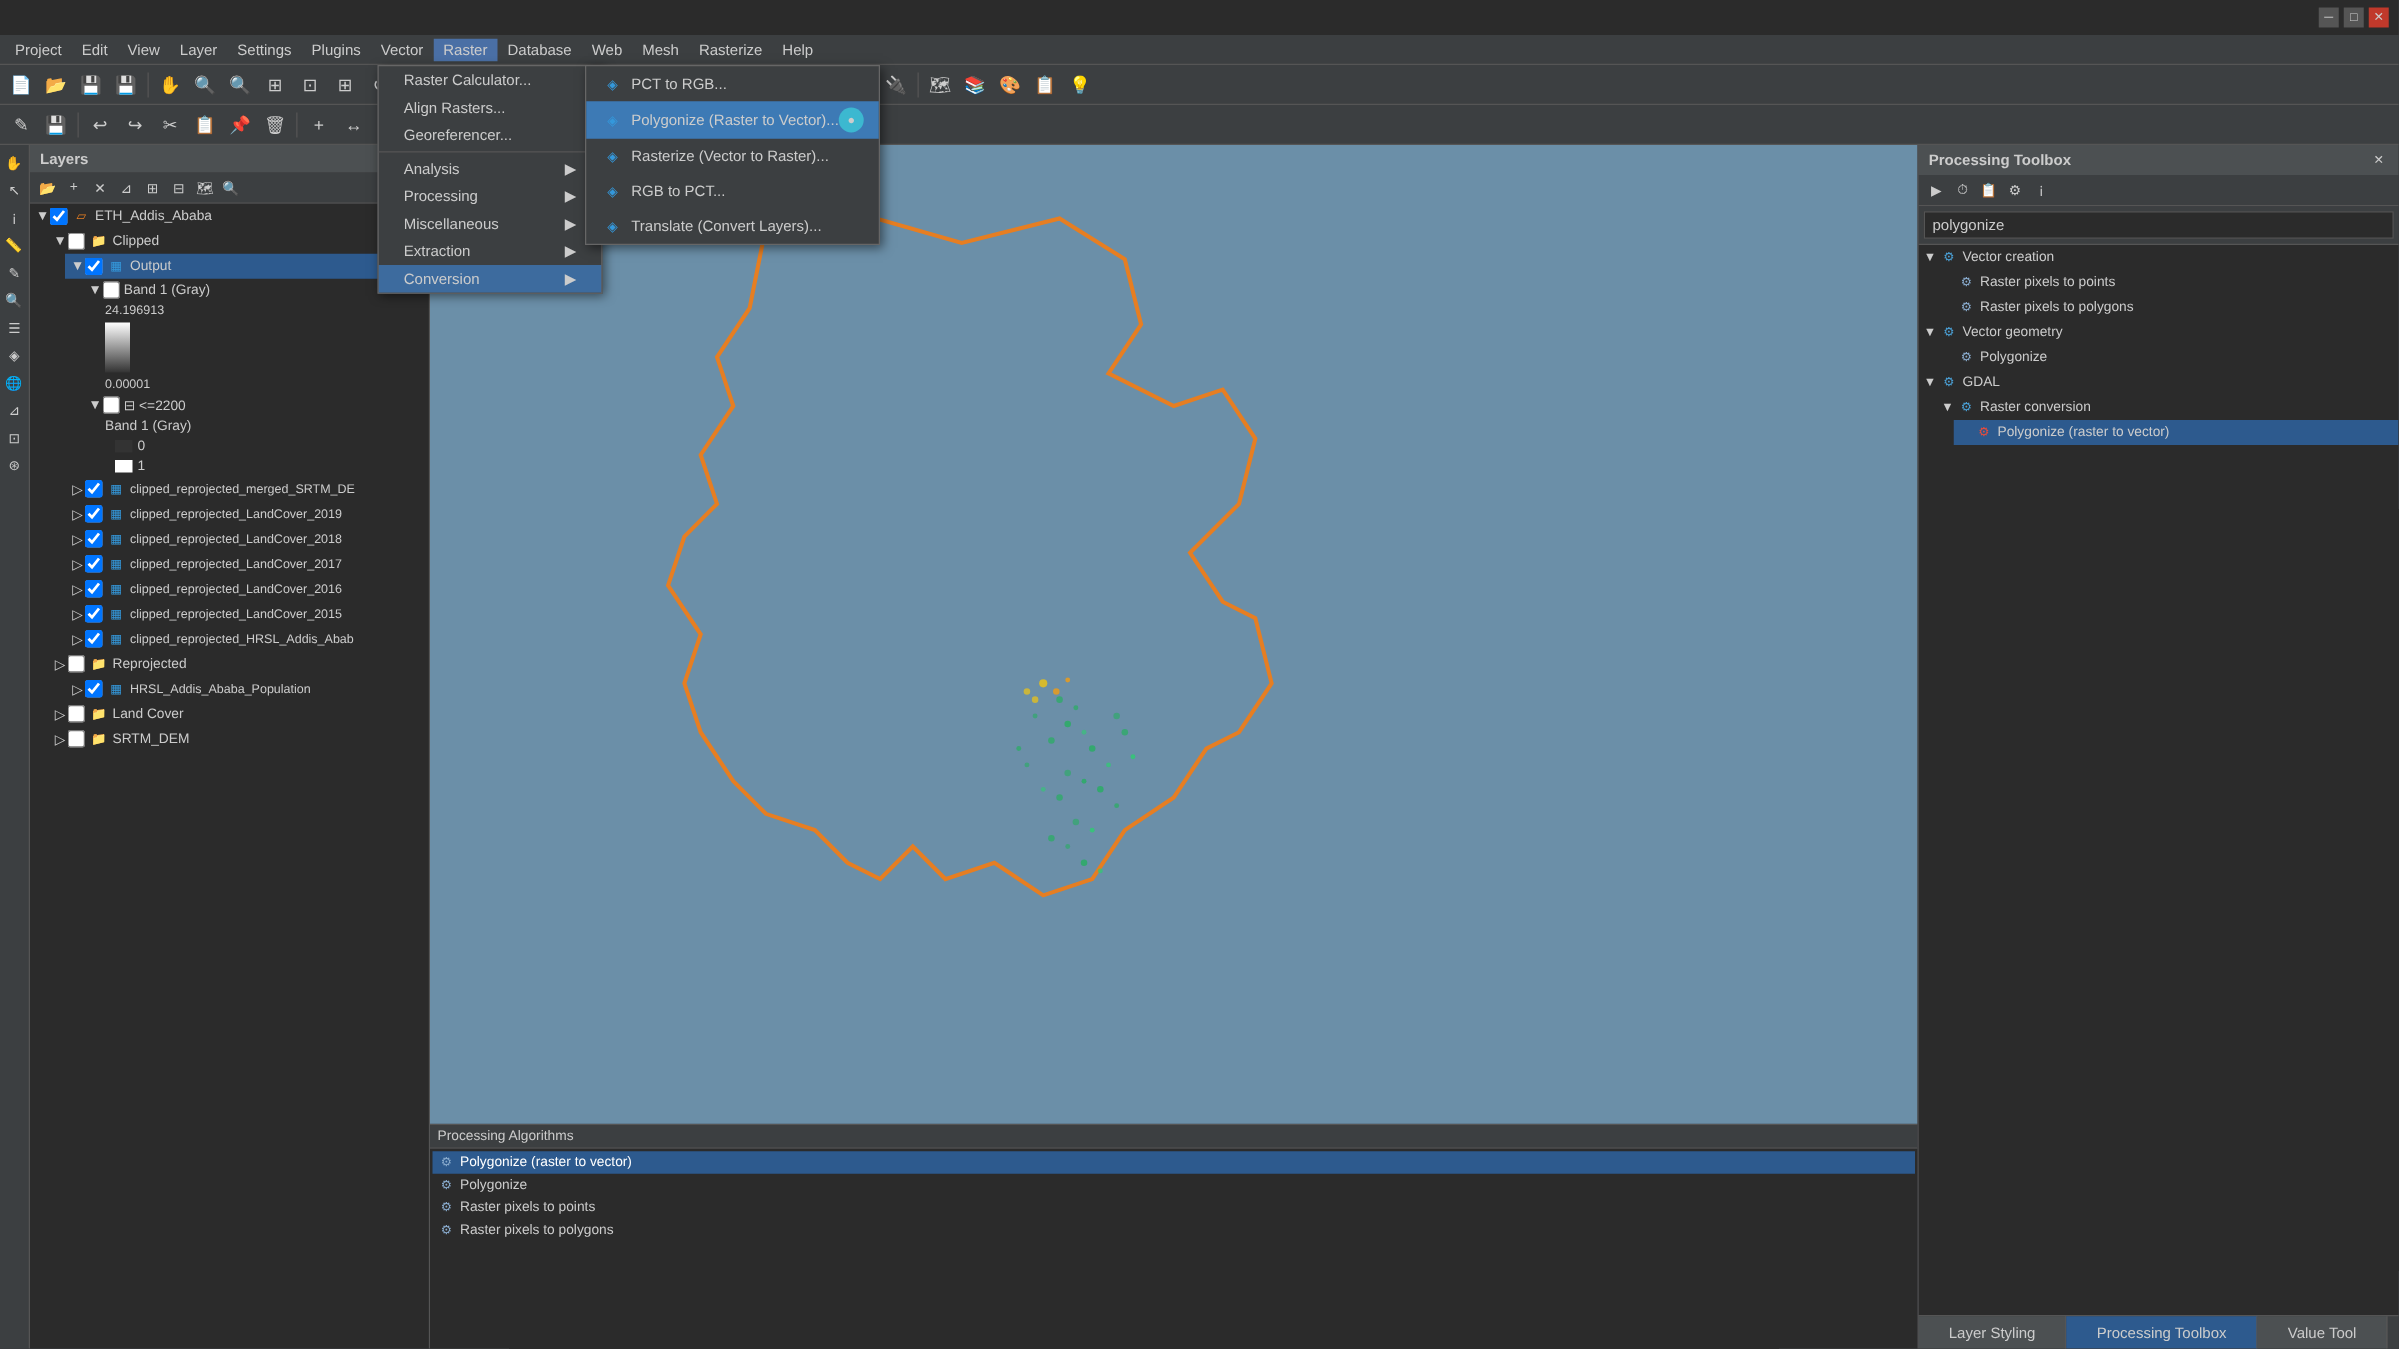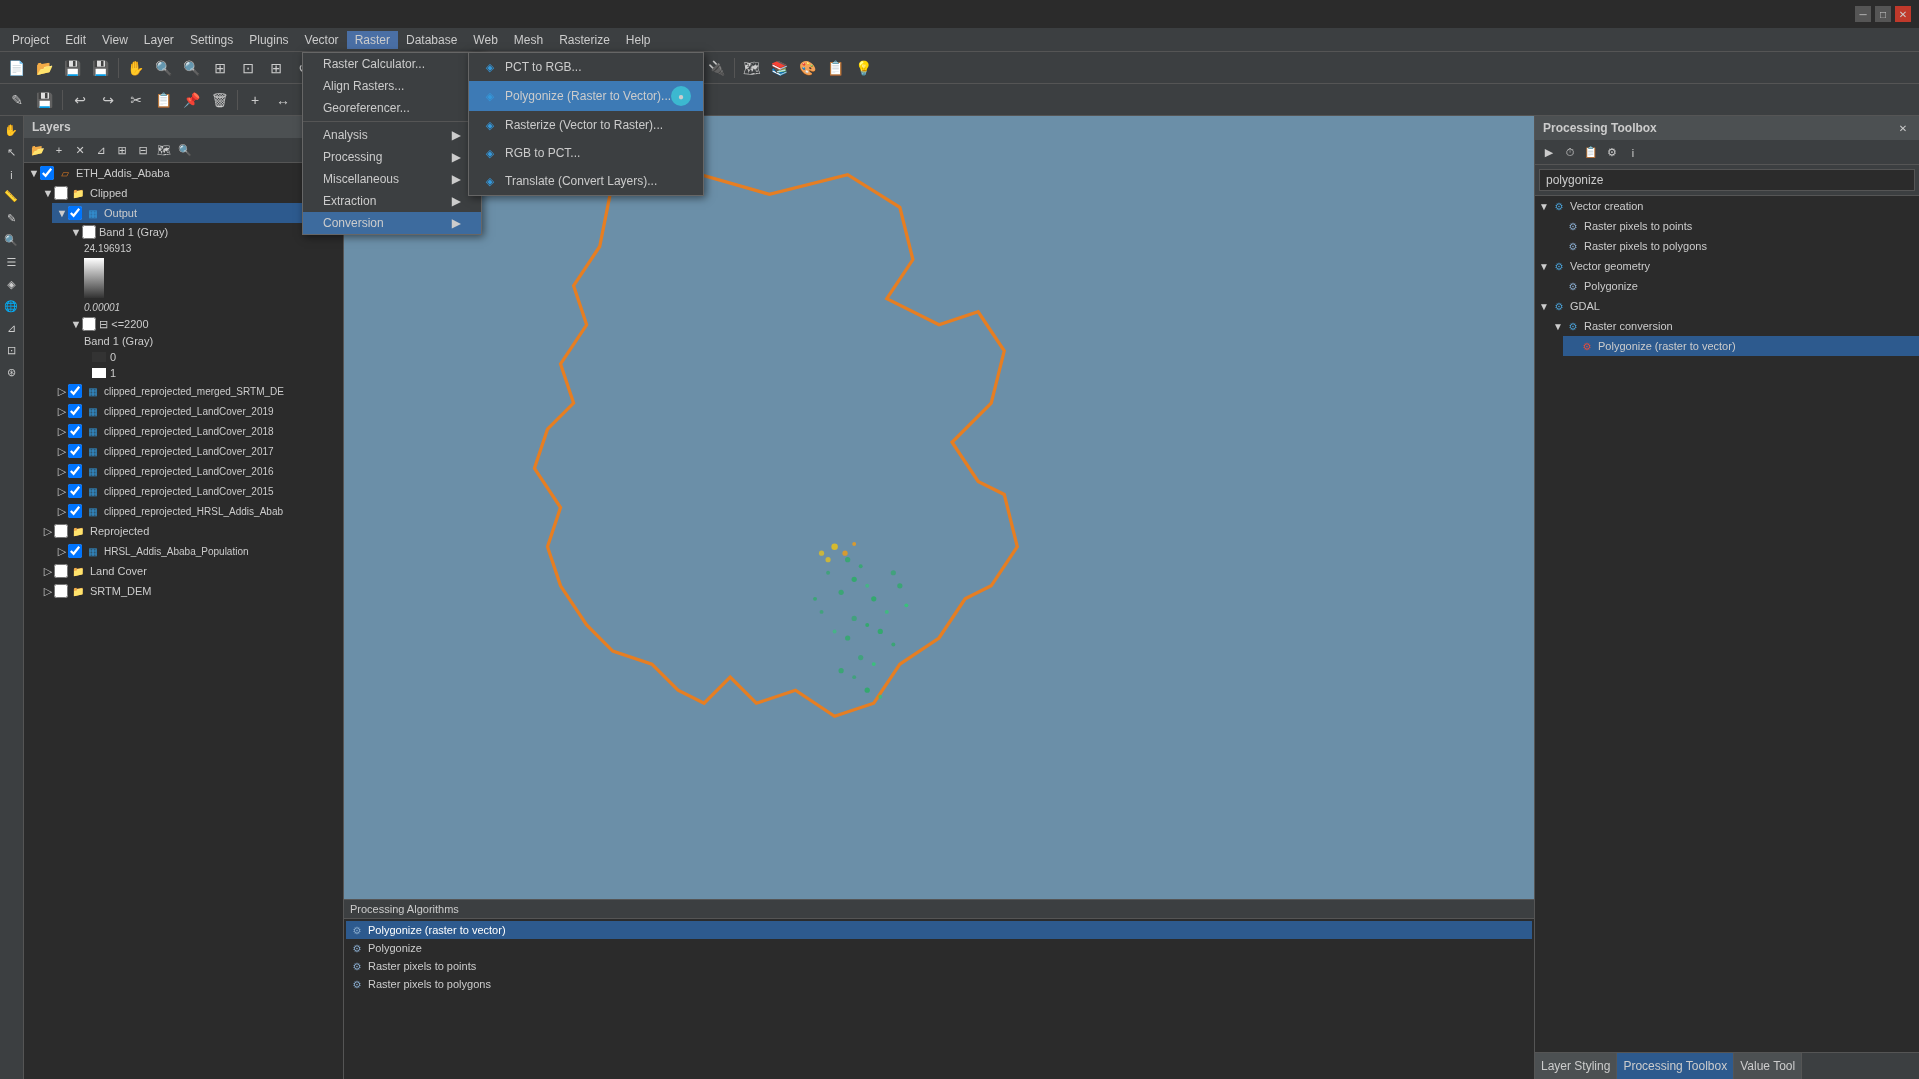--- a/index.html
+++ b/index.html
@@ -64,21 +64,21 @@
     .conversion-item { padding: 5px 12px; cursor: pointer; color: #cccccc; font-size: 12px; display: flex; align-items: center; white-space: nowrap; }
     .conversion-item.highlighted { background: #3d7ab5; }
     .conversion-item .c-icon { width: 18px; height: 18px; margin-right: 6px; flex-shrink: 0; display: flex; align-items: center; justify-content: center; font-size: 11px; }
     
     
     #bottom-area { height: 180px; background: #3c3f41; border-top: 1px solid #555; display: flex; flex-direction: column; }
     #bottom-content { flex: 1; overflow-y: auto; background: #2b2b2b; padding: 4px; font-size: 11px; }
     .algo-item { padding: 2px 4px; cursor: pointer; color: #cccccc; display: flex; align-items: center; }
     .algo-item.selected { background: #2d5a8e; color: white; }
     .algo-icon { width: 14px; height: 14px; margin-right: 4px; flex-shrink: 0; display: flex; align-items: center; justify-content: center; font-size: 10px; color: #88aacc; }
-    .proc-tab { padding: 6px 6px; cursor: pointer; font-size: 12px; color: #cccccc; background: #4c5052; border-right: 1px solid #555; }
+    .proc-tab { padding: 6px 24px; cursor: pointer; font-size: 12px; color: #cccccc; background: #4c5052; border-right: 1px solid #555; }
     .proc-tab.active { background: #2d5a8e; }
     
     
     #map-svg { width: 100%; height: 100%; }
     
     
     #left-tools { width: 24px; min-width: 24px; background: #3c3f41; border-right: 1px solid #555; display: flex; flex-direction: column; align-items: center; padding: 4px 2px; gap: 2px; }
     .side-tool-btn { width: 20px; height: 20px; background: transparent; border: 1px solid transparent; cursor: pointer; display: flex; align-items: center; justify-content: center; color: #cccccc; font-size: 11px; border-radius: 2px; }
     
     .raster-submenu-highlight { background: #3d6b9e; }
@@ -232,21 +232,21 @@
 
         <div class="layer-item indent4">
           <span style="font-size:10px;">24.196913</span>
         </div>
 
         <div class="layer-item indent4">
           <div style="width:20px; height:40px; background: linear-gradient(to bottom, #ffffff, #333333); margin-right:4px;"></div>
         </div>
 
         <div class="layer-item indent4">
-          <span style="font-size:10px;font-style:italic;">0.00001</span>
+          <span style="font-size:10px;">0.00001</span>
         </div>
 
         <div class="layer-item indent3">
           <span class="layer-expand">▼</span>
           <input type="checkbox" class="layer-checkbox" style="">
           <span>⊟ &lt;=2200</span>
         </div>
 
         <div class="layer-item indent4">
           <span>Band 1 (Gray)</span>

